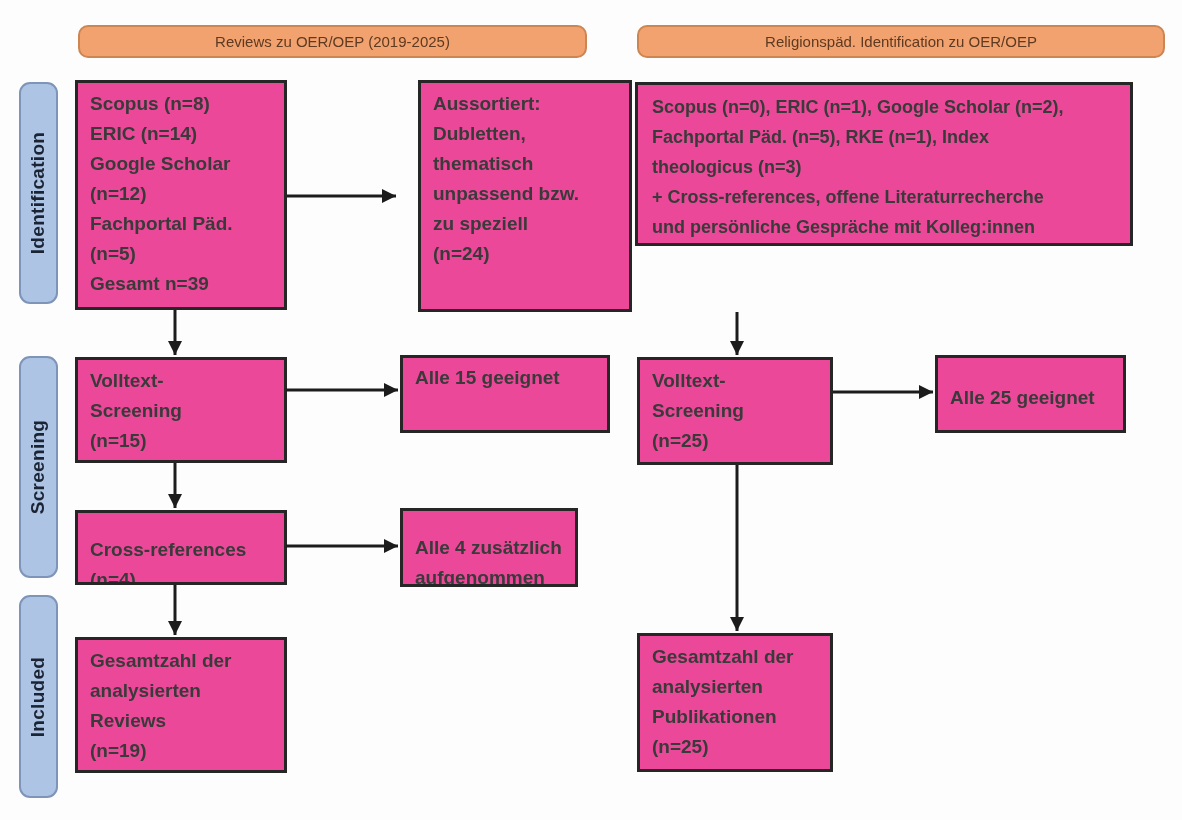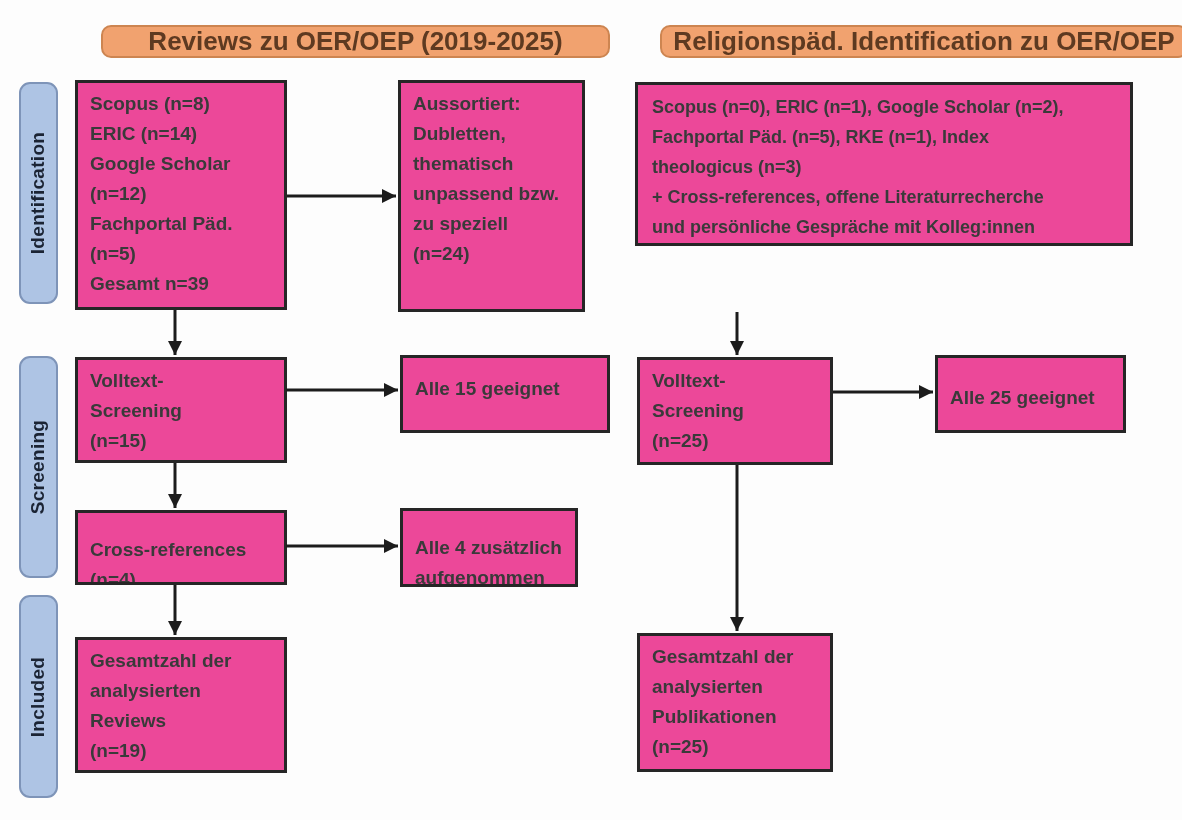--- a/index.html
+++ b/index.html
@@ -14,27 +14,26 @@
     background: #fdfdfd;
     overflow: hidden;
   }
   .hdr {
     position: absolute;
     box-sizing: border-box;
     background: #f1a26f;
     border: 2px solid #cd8551;
     border-radius: 10px;
     color: #5e3a21;
-    font-weight: bold;
-    font-size: 26px;
+    font-weight: normal;
+    font-size: 15px;
     display: flex;
     align-items: center;
     justify-content: center;
     white-space: nowrap;
-    margin-left: 23px;
   }
   .stage {
     position: absolute;
     box-sizing: border-box;
     background: #aec4e4;
     border: 2px solid #7e94b8;
     border-radius: 11px;
     display: flex;
     align-items: center;
     justify-content: center;
@@ -89,32 +88,32 @@
   </div>
 
   <div class="node" style="left:75px; top:80px; width:212px; height:230px;">Scopus (n=8)
 ERIC (n=14)
 Google Scholar
 (n=12)
 Fachportal Päd.
 (n=5)
 Gesamt n=39</div>
 
-  <div class="node" style="left:398px; top:80px; width:187px; height:232px;">Aussortiert:
+  <div class="node" style="left:418px; top:80px; width:214px; height:232px;">Aussortiert:
 Dubletten,
 thematisch
 unpassend bzw.
 zu speziell
 (n=24)</div>
 
   <div class="node" style="left:75px; top:357px; width:212px; height:106px;">Volltext-
 Screening
 (n=15)</div>
 
-  <div class="node" style="left:400px; top:355px; width:210px; height:78px; padding-top:16px;">Alle 15 geeignet</div>
+  <div class="node" style="left:400px; top:355px; width:210px; height:78px; padding-top:5px;">Alle 15 geeignet</div>
 
   <div class="node small-pad" style="left:75px; top:510px; width:212px; height:75px;">Cross-references
 (n=4)</div>
 
   <div class="node small-pad" style="left:400px; top:508px; width:178px; height:79px;">Alle 4 zusätzlich
 aufgenommen</div>
 
   <div class="node" style="left:75px; top:637px; width:212px; height:136px;">Gesamtzahl der
 analysierten
 Reviews

